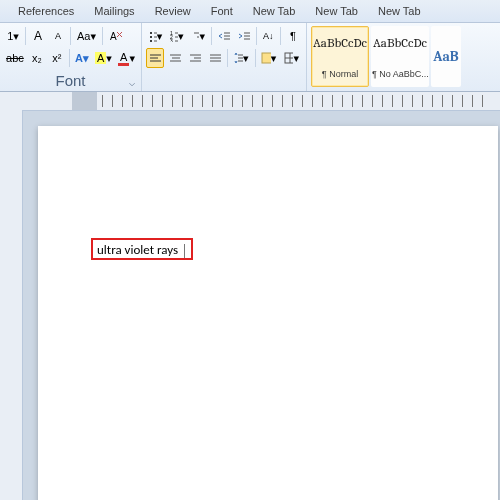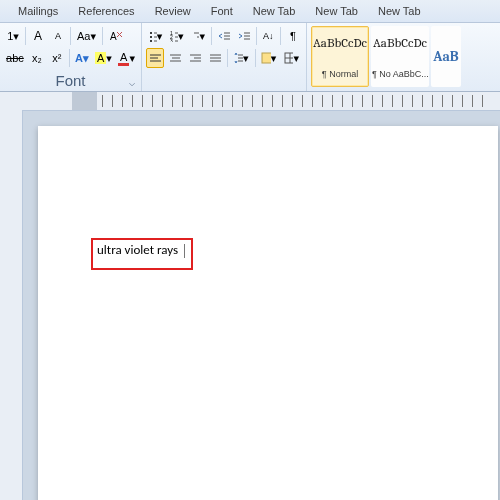--- a/index.html
+++ b/index.html
@@ -21,32 +21,32 @@
 .style-preview.blue{color:#3a6fb0;font-size:14px;font-weight:bold}
 .style-name{font-size:9px;color:#3b3b3b;margin-top:19px;white-space:nowrap;overflow:hidden;max-width:56px}
 .doc-bg{background:#ccd7e4;height:410px;position:relative}
 .ruler-h{height:18px;background:#e9eef5;border-bottom:1px solid #b8c7db;position:relative;margin-left:22px}
 .ruler-h::before{content:"";position:absolute;left:50px;right:10px;top:3px;height:12px;background:repeating-linear-gradient(90deg,#777 0,#777 1px,transparent 1px,transparent 10px)}
 .ruler-h::after{content:"";position:absolute;left:50px;width:25px;top:0;height:18px;background:#bfc9d6}
 .ruler-corner{width:22px;height:18px;background:#e9eef5;position:absolute;left:0;top:0;border-right:1px solid #b8c7db;border-bottom:1px solid #b8c7db}
 .ruler-v{width:22px;background:#e9eef5;position:absolute;left:0;top:18px;bottom:0;border-right:1px solid #b8c7db}
 .page{position:absolute;left:38px;top:34px;width:460px;height:560px;background:#fff;box-shadow:0 2px 6px rgba(0,0,0,.25)}
 .content{position:absolute;left:53px;top:112px}
-.highlight{border:2px solid #e02020;padding:2px 6px 10px 4px;display:inline-block}
+.highlight{border:2px solid #e02020;padding:2px 6px 0 4px;display:inline-block}
 .doc-text{font-family:Calibri,sans-serif;font-size:13px;color:#000}
 .cursor{display:inline-block;width:1px;height:14px;background:#777;vertical-align:middle;margin-left:3px}
 svg{display:block}
 .fontsize{font-size:11px;padding-right:2px}
 </style>
 </head>
 <body>
 
 <div class="ribbon-tabs">
+  <div class="tab">References</div>
   <div class="tab">Mailings</div>
-  <div class="tab">References</div>
   <div class="tab">Review</div>
   <div class="tab">Font</div>
   <div class="tab">New Tab</div>
   <div class="tab">New Tab</div>
   <div class="tab">New Tab</div>
 </div>
 
 <div class="ribbon">
 
   <div class="group" style="width:142px">

